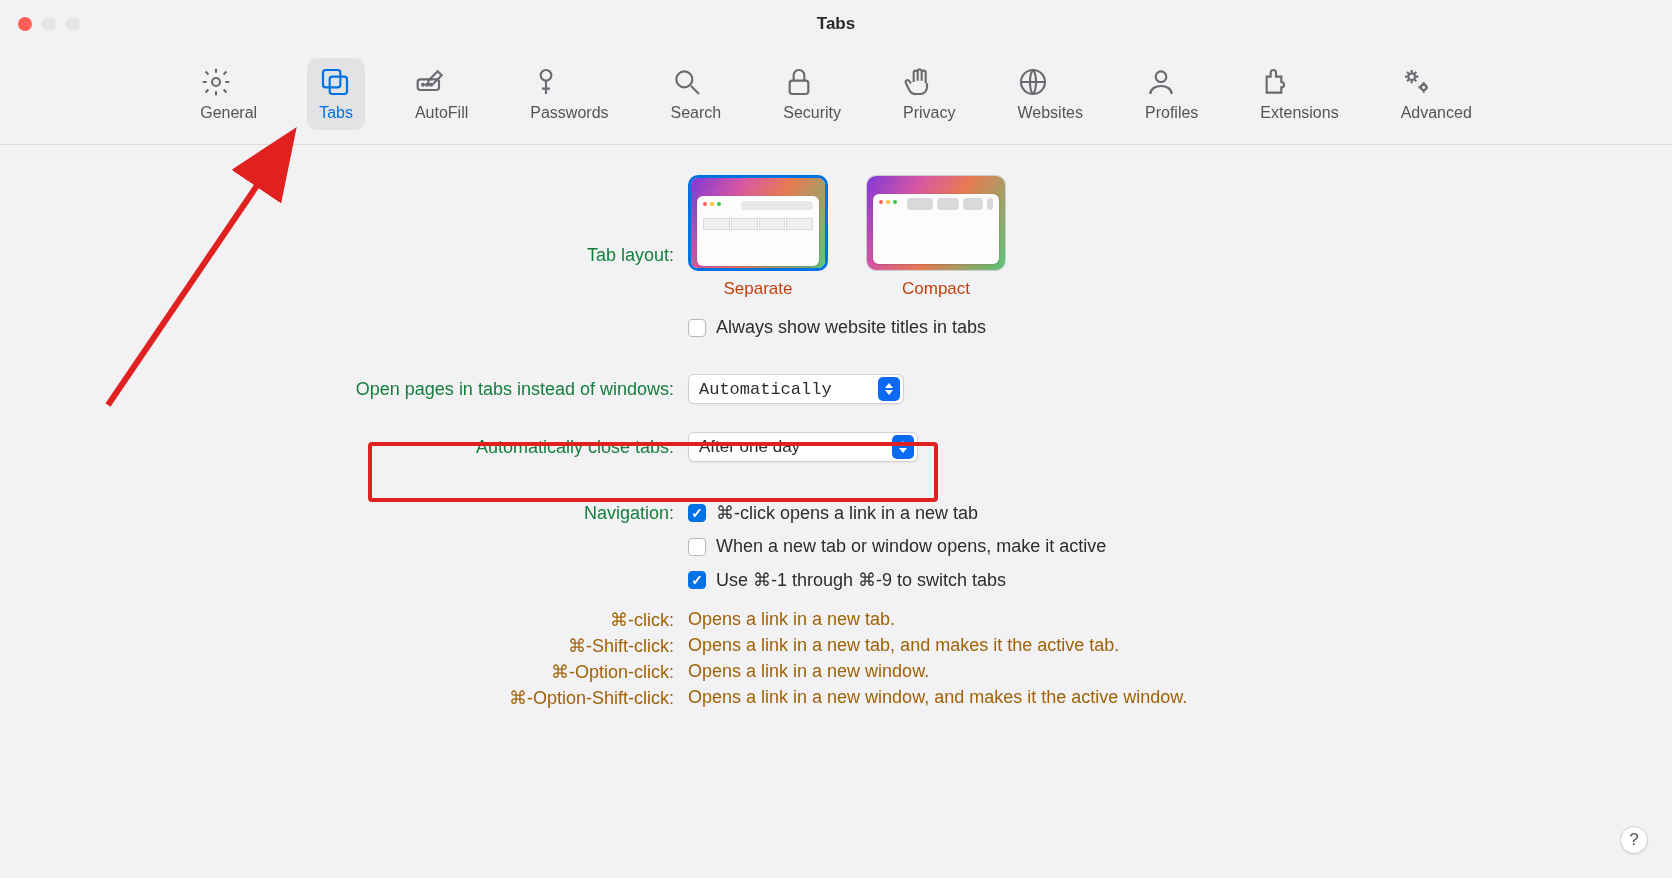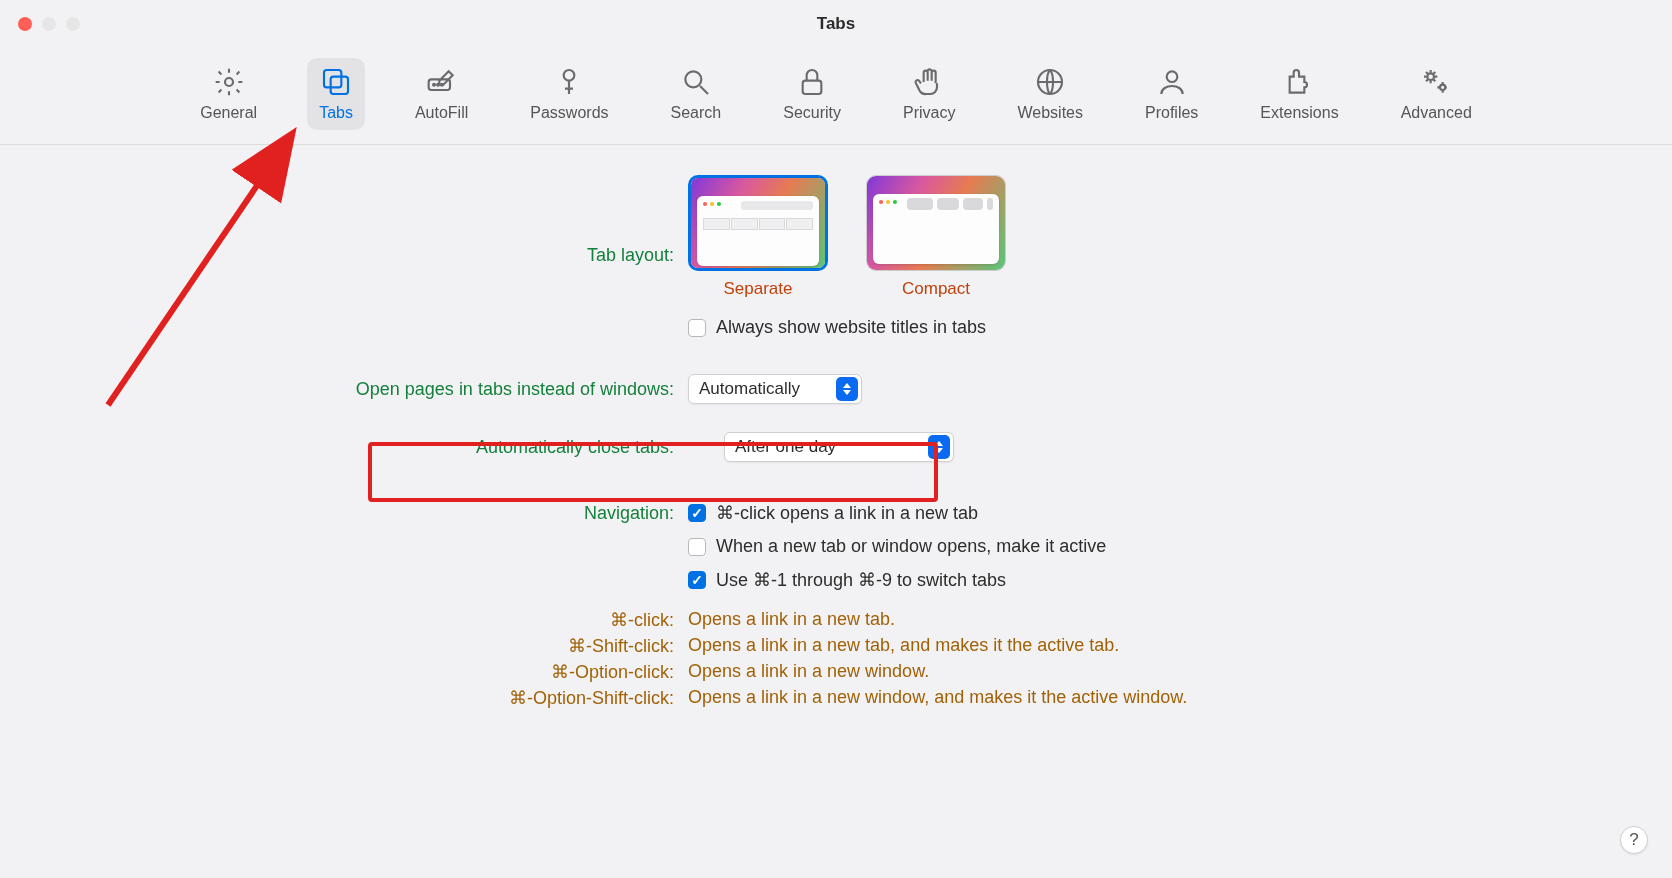--- a/index.html
+++ b/index.html
@@ -39,21 +39,20 @@
     .toolbar {
       display: flex;
       justify-content: center;
       gap: 38px;
       padding: 10px 0 14px 0;
       border-bottom: 1px solid #dcdcdc;
     }
     .toolbar-item {
       display: flex;
       flex-direction: column;
-      align-items: center;
       gap: 6px;
       cursor: default;
       font-size: 16px;
       color: #555;
       padding: 8px 12px;
       border-radius: 10px;
     }
     .toolbar-item.selected { background: #e3e3e5; color: #0071e3; }
     .toolbar-item.selected svg { stroke: #0071e3; fill: none; }
     .toolbar-icon { width: 32px; height: 32px; display:flex; align-items:center; justify-content:center; }
@@ -318,29 +317,29 @@
     <div class="row-label"></div>
     <div class="row-control">
       <span class="checkbox"></span>
       <span>Always show website titles in tabs</span>
     </div>
   </div>
 
   <div class="row" style="margin-bottom:28px;">
     <div class="row-label">Open pages in tabs instead of windows:</div>
     <div class="row-control">
-      <div class="select" style="width:174px;">
+      <div class="select" style="width:216px;font-family:Liberation Mono, monospace;">
         <span>Automatically</span>
         <span style="flex:1"></span>
         <span class="select-chevron"></span>
       </div>
     </div>
   </div>
 
-  <div class="row" style="margin-bottom:40px;gap:36px;">
+  <div class="row" style="margin-bottom:40px;">
     <div class="row-label">Automatically close tabs:</div>
     <div class="row-control">
       <div class="select" style="width:230px;">
         <span>After one day</span>
         <span style="flex:1"></span>
         <span class="select-chevron"></span>
       </div>
     </div>
   </div>
 

